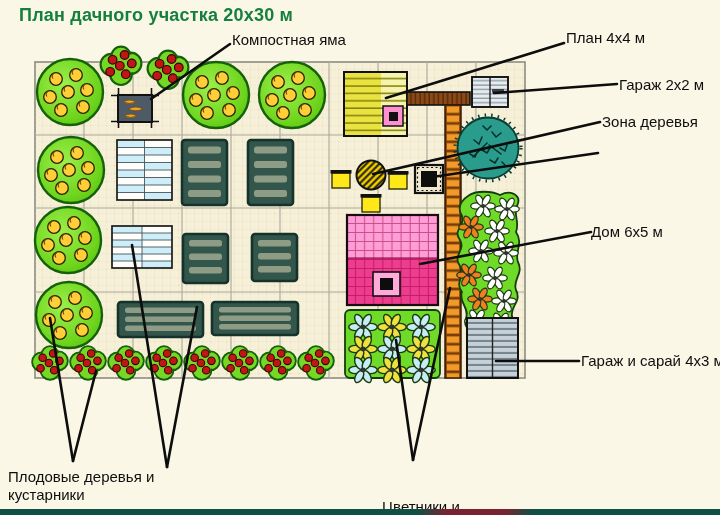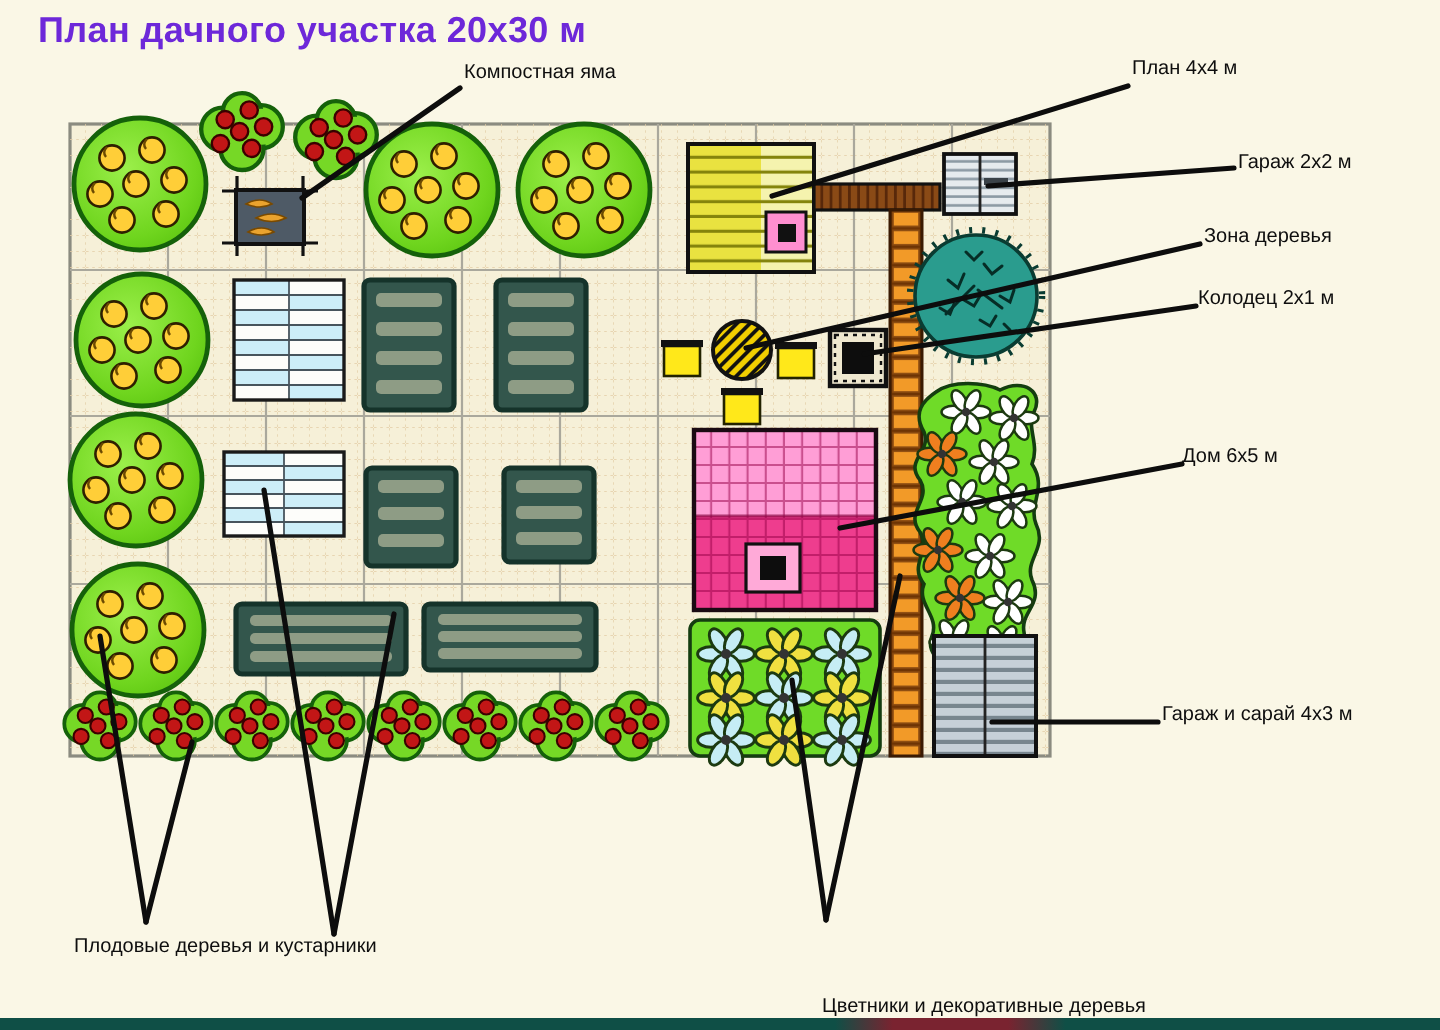--- a/index.html
+++ b/index.html
@@ -4,26 +4,26 @@
 <style>
   html,body{margin:0;padding:0;}
   .page{
     position:relative;width:720px;height:515px;overflow:hidden;
     background:#faf7e6;
     font-family:"Liberation Sans","DejaVu Sans",sans-serif;
   }
   .page svg{position:absolute;left:0;top:0;}
   .title{
     position:absolute;left:19px;top:5px;
-    font-size:18px;font-weight:bold;color:#6d28d9;letter-spacing:.2px;
+    font-size:18px;font-weight:bold;color:#15803d;letter-spacing:.2px;
   }
   .lbl{
-    position:absolute;font-size:10px;color:#0e0e0e;line-height:1.2;white-space:nowrap;
+    position:absolute;font-size:15px;color:#0e0e0e;line-height:1.2;white-space:nowrap;
   }
-  .lbl.wrap{white-space:normal;margin-left:29px;}
+  .lbl.wrap{white-space:normal;}
   .bottom-bar{
     position:absolute;left:0;top:509px;width:720px;height:6px;
     background:linear-gradient(90deg,#0f4f46 0%,#0f4f46 58%,#7a2330 62%,#7a2330 70%,#0f4f46 74%,#0f4f46 100%);
   }
 </style>
 </head>
 <body>
 
 <div class="page">
 
@@ -392,20 +392,19 @@
       <line x1="197" y1="307" x2="167" y2="467"></line>
       <line x1="396" y1="340" x2="413" y2="460"></line>
       <line x1="450" y1="288" x2="413" y2="460"></line>
     </g>
   </svg>
 
   <div class="lbl" style="left:232px;top:31px">Компостная яма</div>
   <div class="lbl" style="left:566px;top:29px">План 4x4 м</div>
   <div class="lbl" style="left:619px;top:76px">Гараж 2x2 м</div>
   <div class="lbl" style="left:602px;top:113px">Зона деревья</div>
-  <div class="lbl" style="left:599px;top:144px">Колодец 2x1 м</div>
   <div class="lbl" style="left:591px;top:223px">Дом 6x5 м</div>
   <div class="lbl" style="left:581px;top:352px">Гараж и сарай 4x3 м</div>
   <div class="lbl wrap" style="left:8px;top:468px;width:158px">Плодовые деревья и кустарники</div>
   <div class="lbl wrap" style="left:382px;top:498px;width:172px">Цветники и декоративные деревья</div>
 
   <div class="bottom-bar"></div>
 </div>
 
 </body></html>

